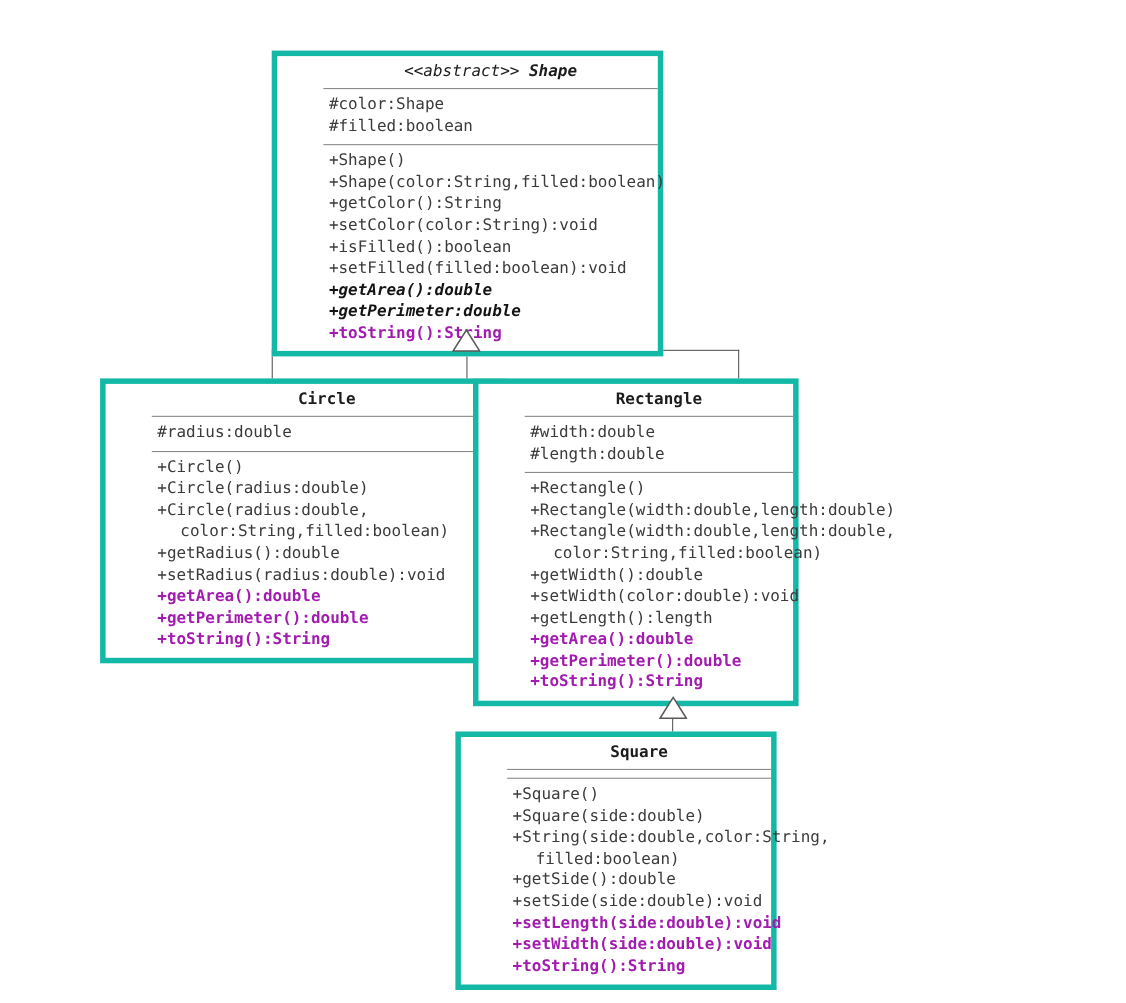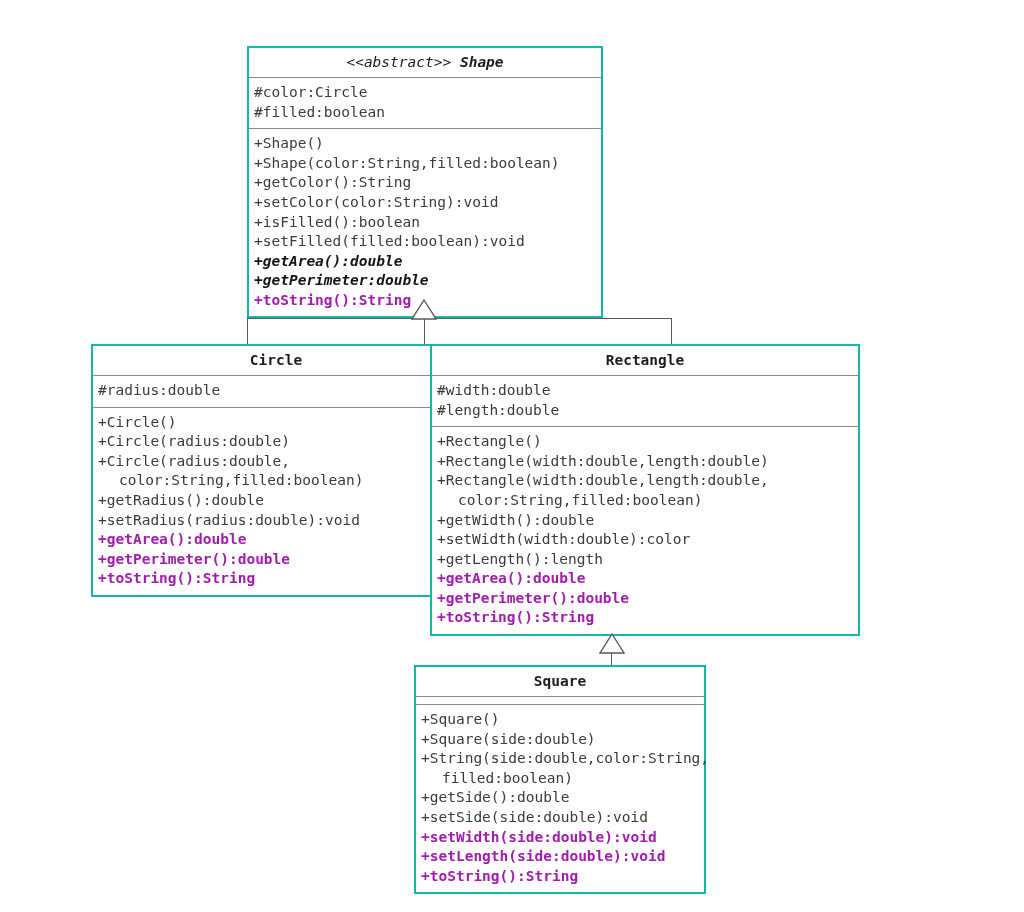--- a/index.html
+++ b/index.html
@@ -32,23 +32,24 @@
   .tri {
     position: absolute;
     width: 0;
     height: 0;
   }
 
   
   .uml-class {
     position: absolute;
     background: #ffffff;
-    border: 2px solid #14b8a6;
+    border: 5px solid #14b8a6;
     box-sizing: border-box;
     z-index: 2;
+    padding-left: 42px;
   }
   .cls-header {
     text-align: center;
     font-weight: bold;
     font-size: 14.5px;
     color: #1c1c1c;
     padding: 7px 4px 6px 4px;
     border-bottom: 1px solid #8a8a8a;
     letter-spacing: 0px;
     line-height: 1.1;
@@ -87,21 +88,21 @@
     font-style: italic;
     color: #141414;
   }
   .member.cont {
     padding-left: 2.4ch;
   }
 
   
   #class-shape     { left: 247px; top: 46px;  width: 356px; }
   #class-circle    { left: 91px;  top: 344px; width: 370px; }
-  #class-rectangle { left: 430px; top: 344px; width: 430px; }
+  #class-rectangle { left: 430px; top: 344px; width: 296px; }
   #class-square    { left: 414px; top: 665px; width: 292px; }
 </style>
 </head>
 <body>
 
 <div id="canvas">
 
   <div class="edge-line edge-v" style="left:424px; top:318px; height:29px;"></div>
   <div class="edge-line edge-h" style="left:247px; top:318px; width:425px;"></div>
   <div class="edge-line edge-v" style="left:247px; top:318px; height:27px;"></div>
@@ -114,21 +115,21 @@
   <div class="edge-line edge-v" style="left:611px; top:652px; height:14px;"></div>
   <svg style="position:absolute; left:599px; top:633px; width:26px; height:22px; z-index:3;" viewBox="0 0 26 22">
     <polygon points="13,1 25,20 1,20" fill="#ffffff" stroke="#5a5a5a" stroke-width="1.4"></polygon>
   </svg>
 
   <div class="uml-class" id="class-shape">
     <div class="cls-header">
       <span class="stereotype">&lt;&lt;abstract&gt;&gt;</span><span> </span><span class="abstract-name">Shape</span>
     </div>
     <div class="compartment">
-      <div class="member">#color:Circle</div>
+      <div class="member">#color:Shape</div>
       <div class="member">#filled:boolean</div>
     </div>
     <div class="compartment">
       <div class="member">+Shape()</div>
       <div class="member">+Shape(color:String,filled:boolean)</div>
       <div class="member">+getColor():String</div>
       <div class="member">+setColor(color:String):void</div>
       <div class="member">+isFilled():boolean</div>
       <div class="member">+setFilled(filled:boolean):void</div>
       <div class="member bi">+getArea():double</div>
@@ -164,39 +165,39 @@
     <div class="compartment">
       <div class="member">#width:double</div>
       <div class="member">#length:double</div>
     </div>
     <div class="compartment">
       <div class="member">+Rectangle()</div>
       <div class="member">+Rectangle(width:double,length:double)</div>
       <div class="member">+Rectangle(width:double,length:double,</div>
       <div class="member cont">color:String,filled:boolean)</div>
       <div class="member">+getWidth():double</div>
-      <div class="member">+setWidth(width:double):color</div>
+      <div class="member">+setWidth(color:double):void</div>
       <div class="member">+getLength():length</div>
       <div class="member b">+getArea():double</div>
       <div class="member b">+getPerimeter():double</div>
       <div class="member b">+toString():String</div>
     </div>
   </div>
 
   <div class="uml-class" id="class-square">
     <div class="cls-header">
       <span>Square</span>
     </div>
     <div class="compartment empty"></div>
     <div class="compartment">
       <div class="member">+Square()</div>
       <div class="member">+Square(side:double)</div>
       <div class="member">+String(side:double,color:String,</div>
       <div class="member cont">filled:boolean)</div>
       <div class="member">+getSide():double</div>
       <div class="member">+setSide(side:double):void</div>
+      <div class="member b">+setLength(side:double):void</div>
       <div class="member b">+setWidth(side:double):void</div>
-      <div class="member b">+setLength(side:double):void</div>
       <div class="member b">+toString():String</div>
     </div>
   </div>
 
 </div>
 
 </body></html>

